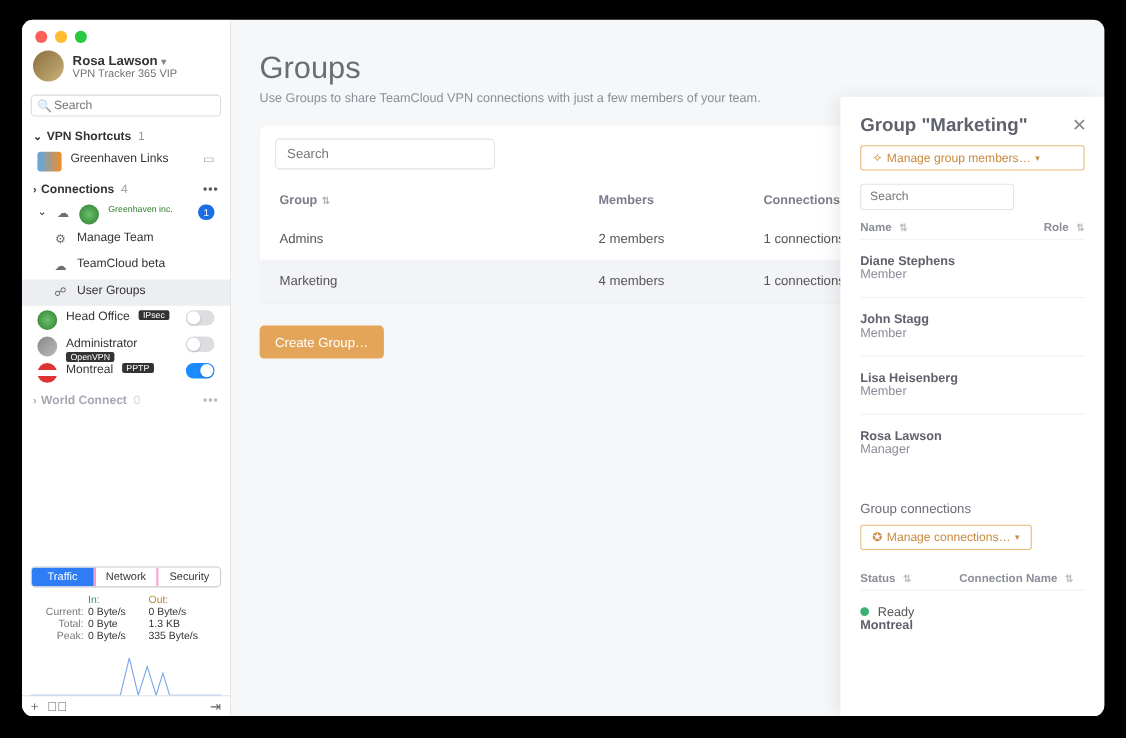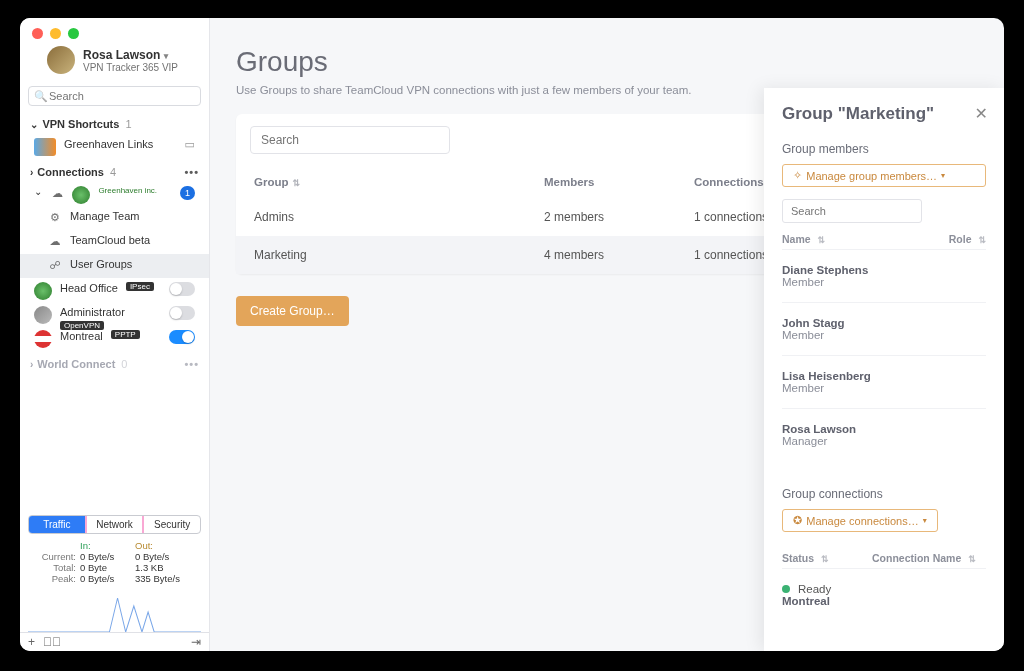--- a/index.html
+++ b/index.html
@@ -26,21 +26,21 @@
 
     
     .sidebar {
       width: 190px; min-width: 190px;
       background: #fff;
       border-right: 1px solid #e5e6ea;
       display: flex; flex-direction: column;
       font-size: 11px;
       color: #333;
     }
-    .user-row { display: flex; align-items: center; gap: 8px; padding: 28px 10px 8px; margin-left: 17px; }
+    .user-row { display: flex; align-items: center; gap: 8px; padding: 28px 10px 8px; }
     .avatar { width: 28px; height: 28px; border-radius: 50%; background: linear-gradient(135deg,#8a6d3b,#c9b37c); display:inline-block; }
     .user-name { font-weight: 700; font-size: 12px; }
     .user-sub { font-size: 10px; opacity: .7; }
     .search-side { margin: 4px 8px; position: relative; }
     .search-side input { width: 100%; padding: 3px 6px 3px 20px; border-radius: 4px; border: 1px solid #d9dbe0; font-size: 11px; background:#fff; color:#777; }
     .search-side .mag { position: absolute; left: 6px; top: 4px; font-size: 11px; opacity: .5; }
     .section-header { display: flex; align-items: center; padding: 8px 10px 4px; font-weight: 700; font-size: 11px; gap: 4px; cursor: default; }
     .section-header .chev { font-size: 10px; }
     .section-header .count { background: none; opacity: .5; padding-left: 2px; font-weight: 400; }
     .section-header .dots { margin-left: auto; letter-spacing: 1px; opacity: .8; cursor: pointer; }
@@ -257,21 +257,20 @@
       </div>
     </div>
 
     <button class="create-btn">Create Group…</button>
 
     
     <div class="panel">
       <span class="close-x">✕</span>
       <div class="panel-title">Group "Marketing"</div>
 
-      <div class="subhead">Group members</div>
       <span class="manage-btn">
           <span>✧</span>
           <span>Manage group members…</span>
           <span style="font-size:8px">▾</span>
         </span>
       <input class="search-mem" placeholder="Search" style="">
       <div class="mini-header">
         <span class="mh-name"><span>Name</span> <span class="sort-icon">⇅</span></span>
         <span><span>Role</span> <span class="sort-icon">⇅</span></span>
       </div>

